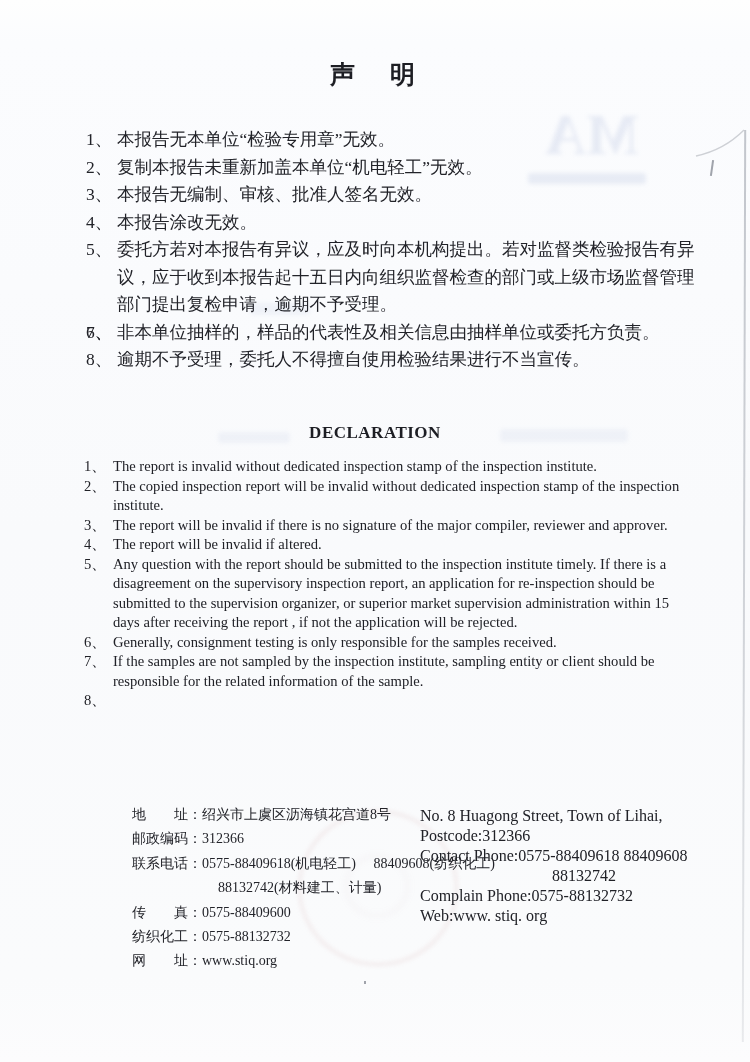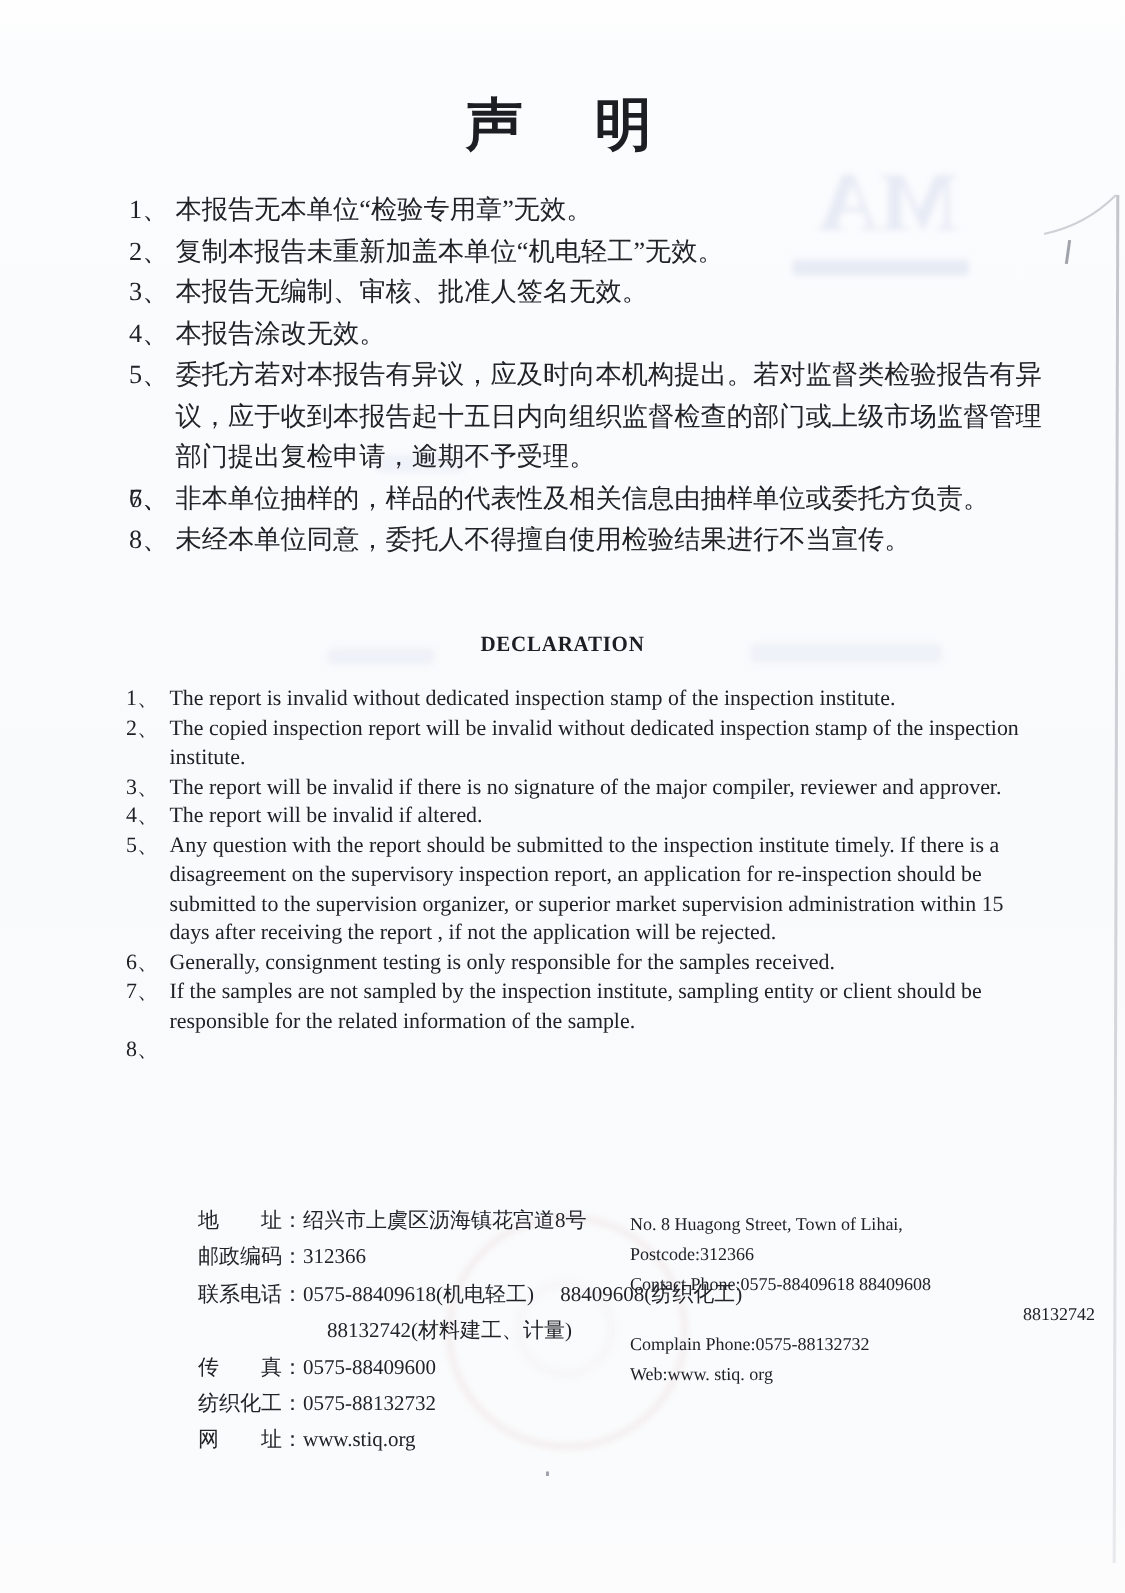--- a/index.html
+++ b/index.html
@@ -5,55 +5,55 @@
   html,body{margin:0;padding:0;background:#ffffff;}
   .page{
     position:relative;width:750px;height:1062px;overflow:hidden;
     background:linear-gradient(180deg,#fefefe 0px,#fbfcfe 42px,#f9fafc 50%,#fafbfc 92%,#fcfcfd 100%);
     font-family:"Liberation Serif","DejaVu Serif",serif;
     color:#26272e;
   }
   
   .title{
     position:absolute;top:58px;left:0;right:0;text-align:center;
-    font-size:38px;font-weight:700;letter-spacing:5px;color:#1d1e24;
+    font-size:25px;font-weight:700;letter-spacing:5px;color:#1d1e24;
   }
   
   .cn-list{
     position:absolute;top:126px;left:86px;width:612px;
     font-size:17.5px;line-height:27.5px;color:#222329;
   }
   .cn-item{position:relative;padding-left:31px;}
   .cn-item .num{position:absolute;left:0;top:0;}
   
   .decl-title{
     position:absolute;top:423px;left:0;right:0;text-align:center;
-    font-size:14px;font-weight:700;letter-spacing:0.5px;color:#1d1e24;
+    font-size:17px;font-weight:700;letter-spacing:0.5px;color:#1d1e24;
     transform:scaleY(1.04);
   }
   .en-list{
     position:absolute;top:457px;left:84px;width:614px;
     font-size:14.6px;line-height:19.5px;color:#202127;
   }
   .en-item{position:relative;padding-left:29px;}
   .en-item .num{position:absolute;left:0;top:0;}
   
   .footer-cn{
     position:absolute;top:803px;left:86px;width:345px;
     font-size:14px;line-height:24.4px;color:#222329;margin-left:46px;
   }
   .footer-cn .row{white-space:nowrap;}
   .footer-cn .row .lbl{display:inline-block;}
   .footer-cn .row.indent{padding-left:86px;}
   .footer-en{
     position:absolute;top:806px;left:420px;width:310px;
-    font-size:12px;line-height:20.1px;color:#202127;
+    font-size:16px;line-height:20.1px;color:#202127;
   }
   .footer-en .line{white-space:nowrap;}
-  .footer-en .line.indent{padding-left:132px;text-align:right;}
+  .footer-en .line.indent{padding-left:132px;}
   
   .scan-edge-line{
     position:absolute;right:5px;top:130px;height:912px;width:2px;
     background:linear-gradient(180deg,rgba(148,153,163,0.55) 0%,rgba(148,153,163,0.38) 60%,rgba(148,153,163,0.18) 100%);
     transform:rotate(0.15deg);
   }
   .curl-arc{position:absolute;left:694px;top:126px;}
   .cma-ghost{
     position:absolute;left:522px;top:104px;width:140px;height:62px;
     text-align:center;font-size:56px;font-weight:700;line-height:62px;
@@ -124,21 +124,21 @@
     </div>
     <div class="cn-item">
       <span class="num">6、</span>
     </div>
     <div class="cn-item">
       <span class="num">7、</span>
       <span>非本单位抽样的，样品的代表性及相关信息由抽样单位或委托方负责。</span>
     </div>
     <div class="cn-item">
       <span class="num">8、</span>
-      <span>未经本单位同意，委托人不得擅自使用检验结果进行不当宣传。</span>
+      <span>逾期不予受理，委托人不得擅自使用检验结果进行不当宣传。</span>
     </div>
   </div>
 
   <div class="decl-title">DECLARATION</div>
 
   <div class="en-list">
     <div class="en-item">
       <span class="num">1、</span>
       <span>The report is invalid without dedicated inspection stamp of the inspection institute.</span>
     </div>

